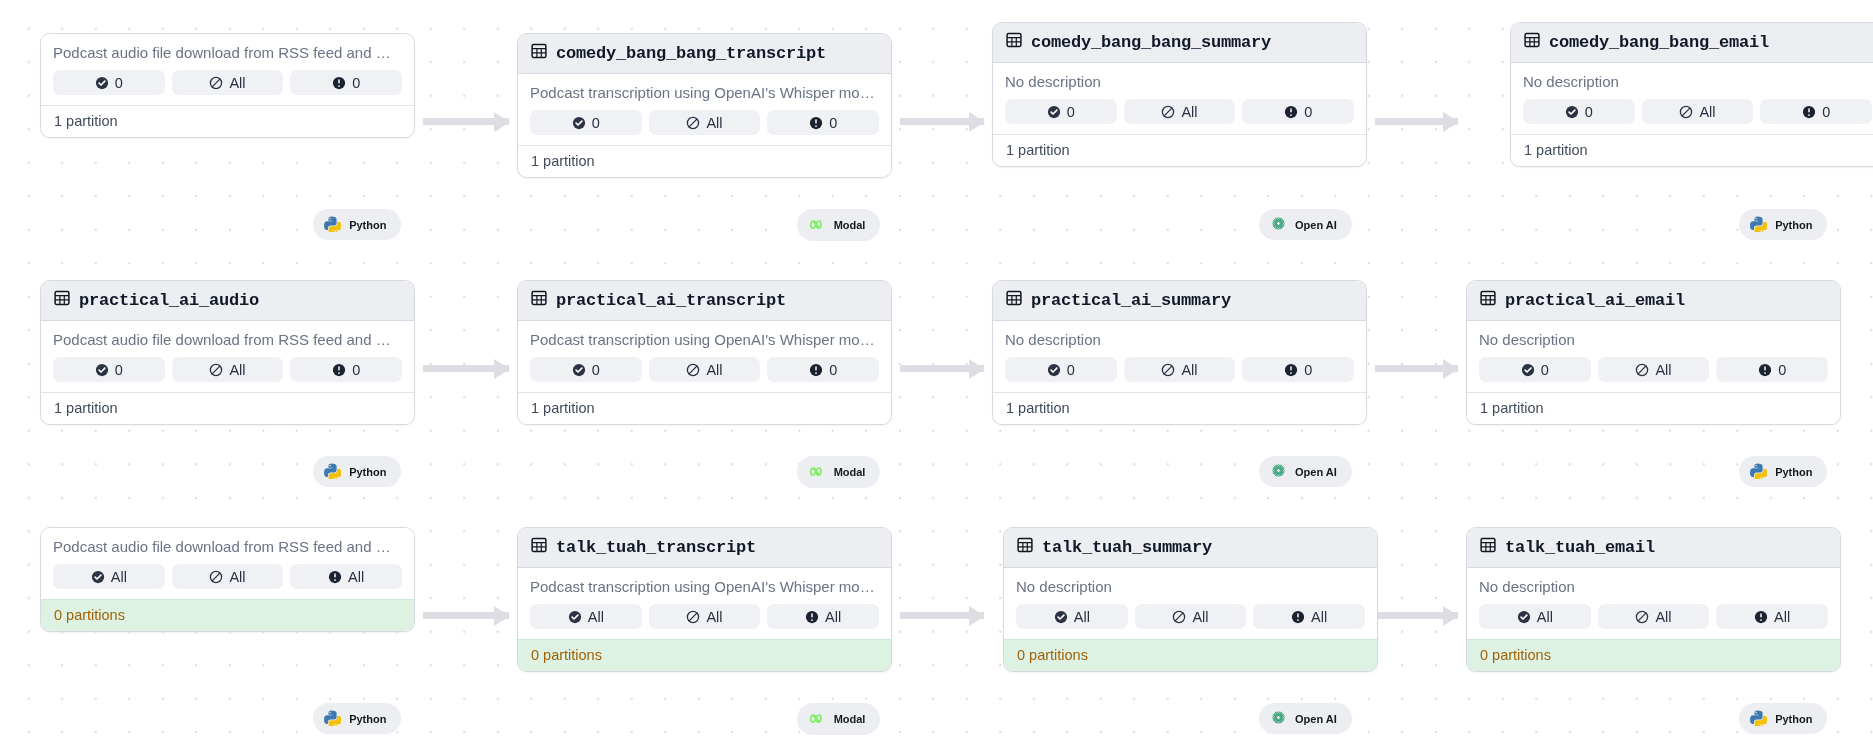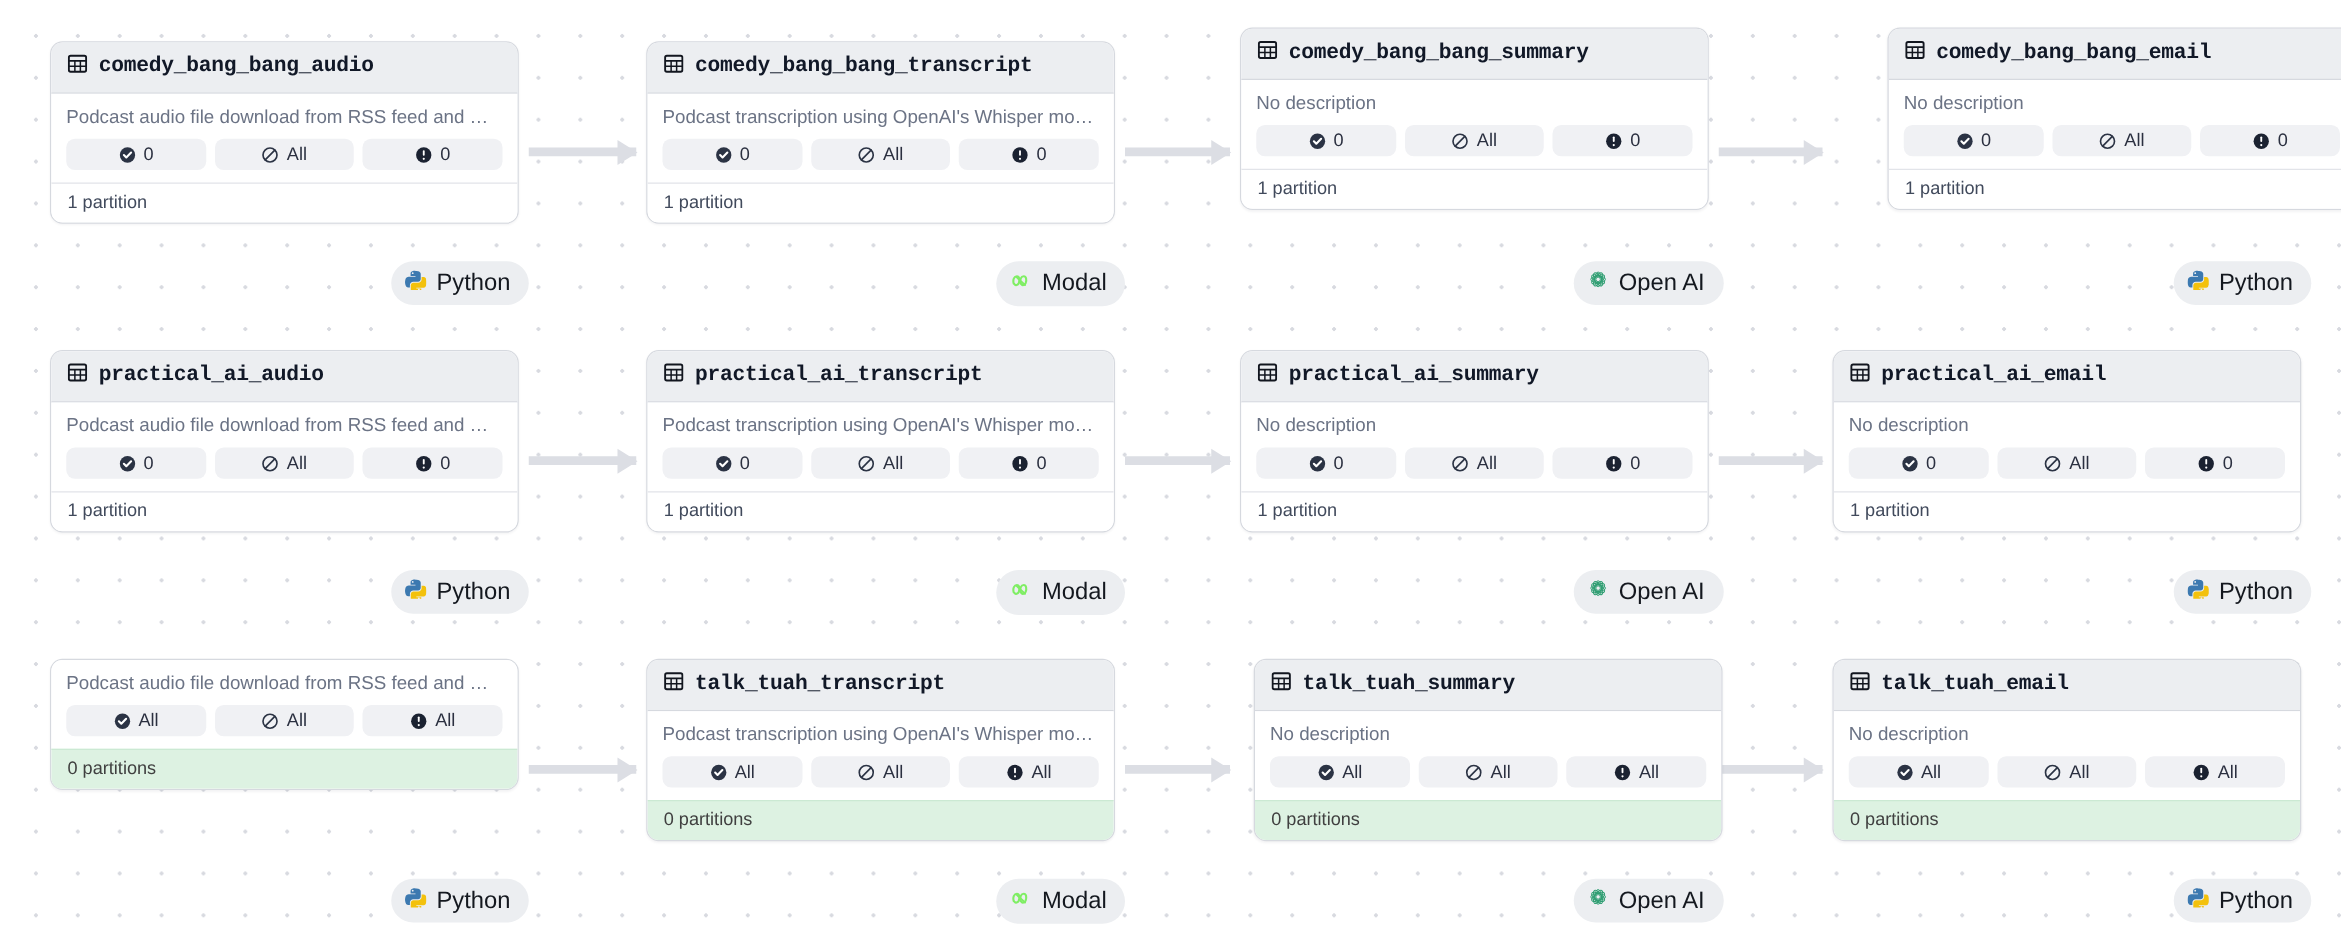--- a/index.html
+++ b/index.html
@@ -121,64 +121,54 @@
     border-top: 1px solid #e2e4e9;
     padding: 7px 13px 8px 13px;
     font-size: 14.5px;
     color: #414a5c;
     background: #ffffff;
   }
 
   
   .node.state-green .node-footer {
     background: #ddf2e2;
-    color: #404040;
+    color: #a16207;
     border-top-color: #cbe9d3;
   }
 
   
   .tech-badge {
     position: absolute;
     display: inline-flex;
     align-items: center;
     gap: 8px;
     background: #eceef1;
     border-radius: 999px;
     padding: 6px 15px 6px 11px;
-    font-size: 19px;
-    font-weight: 400;
+    font-size: 11px;
+    font-weight: 700;
     color: #14181f;
     white-space: nowrap;
   }
   .tech-badge .logo { flex: 0 0 auto; display: block; }
 </style>
 </head>
 <body>
 
 <div id="canvas">
     <div class="arrow" style="left: 423px; width: 86px; top: 118px;"></div>
     <div class="arrow" style="left: 900px; width: 84px; top: 118px;"></div>
     <div class="arrow" style="left: 1375px; width: 83px; top: 118px;"></div>
     <div class="arrow" style="left: 423px; width: 86px; top: 365px;"></div>
     <div class="arrow" style="left: 900px; width: 84px; top: 365px;"></div>
     <div class="arrow" style="left: 1375px; width: 83px; top: 365px;"></div>
     <div class="arrow" style="left: 423px; width: 86px; top: 612px;"></div>
     <div class="arrow" style="left: 900px; width: 84px; top: 612px;"></div>
     <div class="arrow" style="left: 1375px; width: 83px; top: 612px;"></div>
     <div class="node" style="left: 40px; top: 33px;">
-      <div class="node-header">
-        <span class="table-icon"><svg width="16" height="16" viewBox="0 0 16 16" fill="none">
-            <rect x="1.1" y="1.6" width="13.8" height="12.8" rx="1.4" stroke="#12161f" stroke-width="1.5"></rect>
-            <line x1="1.1" y1="5.6" x2="14.9" y2="5.6" stroke="#12161f" stroke-width="1.4"></line>
-            <line x1="1.1" y1="9.9" x2="14.9" y2="9.9" stroke="#12161f" stroke-width="1.2"></line>
-            <line x1="5.9" y1="5.6" x2="5.9" y2="14.4" stroke="#12161f" stroke-width="1.2"></line>
-            <line x1="10.3" y1="5.6" x2="10.3" y2="14.4" stroke="#12161f" stroke-width="1.2"></line>
-          </svg></span>
-        <span class="node-title">comedy_bang_bang_audio</span>
-      </div>
       <div class="node-body">
         <div class="node-desc">Podcast audio file download from RSS feed and …</div>
         <div class="badge-row">
           <div class="badge">
             <span style="display: flex;">
               <svg width="14" height="14" viewBox="0 0 16 16">
                 <circle cx="8" cy="8" r="7" fill="#2b3344"></circle>
                 <path d="M4.7 8.1 L6.9 10.3 L11.3 5.8" stroke="#ffffff" stroke-width="1.9" fill="none" stroke-linecap="round" stroke-linejoin="round"></path>
               </svg>
             </span>

